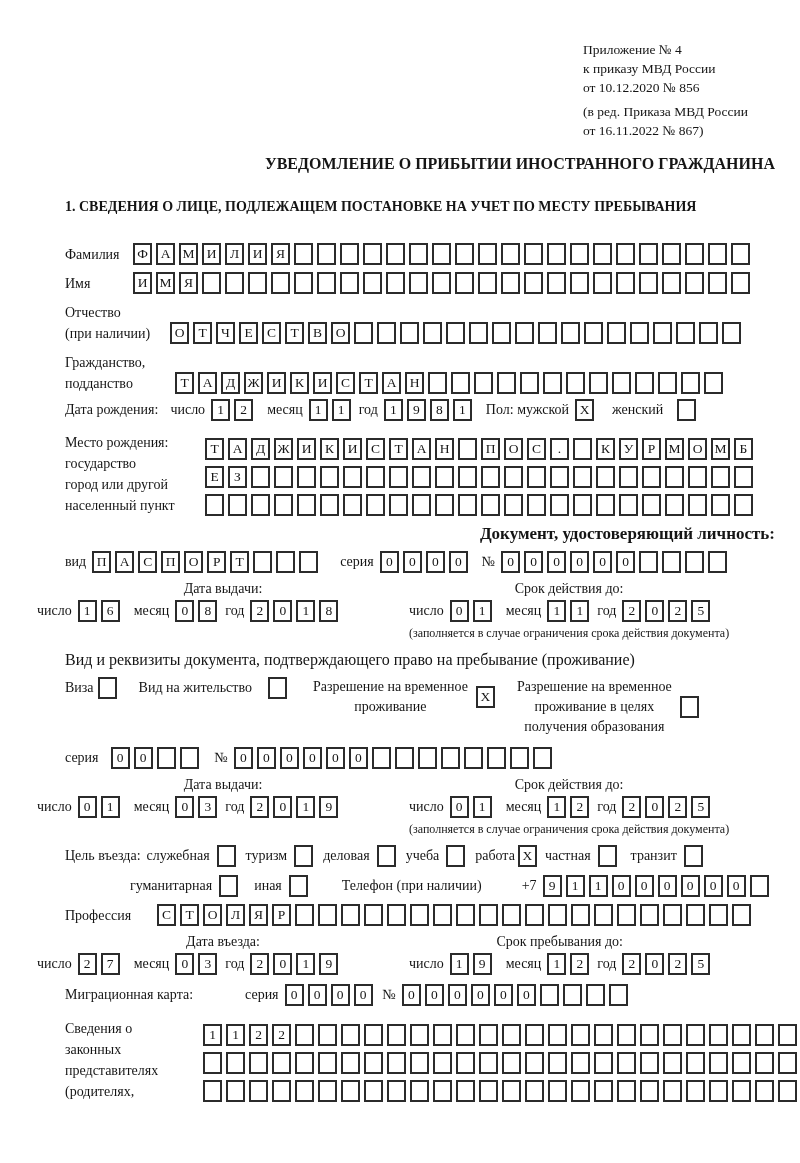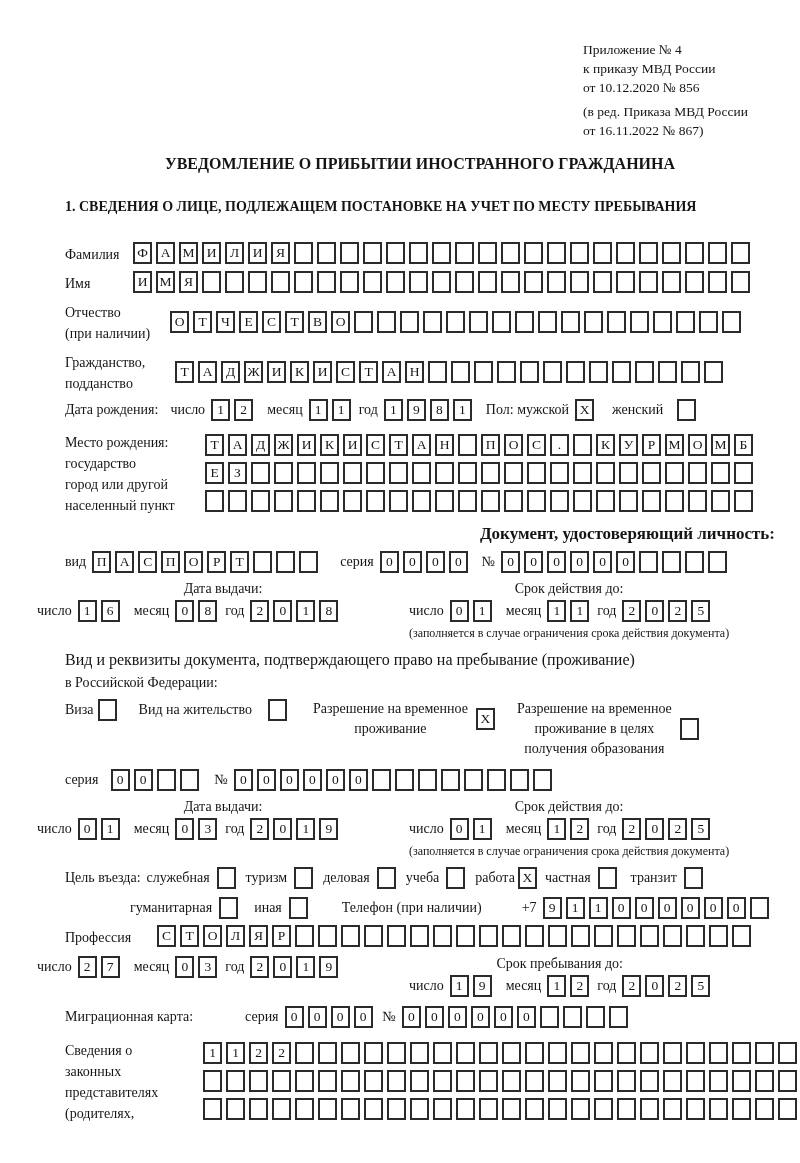--- a/index.html
+++ b/index.html
@@ -10,26 +10,26 @@
     color: #151515;
   }
   .page { width: 800px; height: 1163px; padding: 40px 25px 0 65px; position: relative; }
 
   
   .annex { margin-left: auto; width: 192px; font-size: 13.5px; line-height: 19px; }
   .annex .gap { margin-top: 5px; }
   .forma { text-align: right; padding-right: 42px; font-weight: bold; font-size: 15px; margin-top: 12px; letter-spacing: .5px; }
 
   
-  .title { text-align: center; font-weight: bold; font-size: 16px; line-height: 23px; margin-top: 12px; }
+  .title { text-align: right; font-weight: bold; font-size: 16px; line-height: 23px; margin-top: 12px; }
   .blank { display: inline-block; width: 62px; border-bottom: 2px solid #4a4a4a; margin-left: 10px; vertical-align: baseline; }
   .section { font-weight: bold; font-size: 14px; margin-top: 24px; white-space: nowrap; }
 
   
-  .row { display: flex; align-items: center; margin-top: 5px; }
+  .row { display: flex; align-items: flex-end; margin-top: 5px; }
   .lbl { font-size: 14px; line-height: 21px; flex: none; padding-top: 3px; }
   .lbl .l2 { display: block; }
   .cells { display: inline-flex; gap: 4px; flex: none; }
   .cell {
     width: 19px; height: 22px; border: 2px solid #2b2b2b; background: #fff;
     display: inline-flex; align-items: center; justify-content: center;
     font-size: 13.5px; flex: none;
   }
   .w68 { width: 68px; } .w105 { width: 105px; font-family: Liberation Serif, serif; } .w110 { width: 110px; } .w140 { width: 140px; }
   .stack { display: flex; flex-direction: column; gap: 6px; }
@@ -416,21 +416,20 @@
             <span class="cell">0</span>
             <span class="cell">2</span>
             <span class="cell">5</span>
           </span>
       </span>
       <div class="dnote">(заполняется в случае ограничения срока действия документа)</div>
     </div>
   </div>
 
   <div style="font-size:16px;margin-top:10px" class="nowrap">Вид и реквизиты документа, подтверждающего право на пребывание (проживание)</div>
-  <div style="font-size:14px;margin-top:6px">в Российской Федерации:</div>
 
   <div class="cbrow">
     <div class="opt">
       <span class="olines"><span>Виза</span></span>
       <span class="cells" style="margin-left:4px">
           <span class="cell"></span>
         </span>
     </div>
     <div class="opt" style="margin-left:22px">
       <span class="olines"><span>Вид на жительство</span></span>
@@ -637,20 +636,21 @@
         <span class="cell"></span>
         <span class="cell"></span>
         <span class="cell"></span>
         <span class="cell"></span>
         <span class="cell"></span>
       </div>
   </div>
 
   <div class="daterow">
     <div class="dcol dcol-l">
+      <div class="dhead">Дата въезда:</div>
       <span class="dg">
         <span class="dl">число</span>
         <span class="cells">
             <span class="cell">2</span>
             <span class="cell">7</span>
           </span>
         <span class="dl sp">месяц</span>
         <span class="cells">
             <span class="cell">0</span>
             <span class="cell">3</span>

